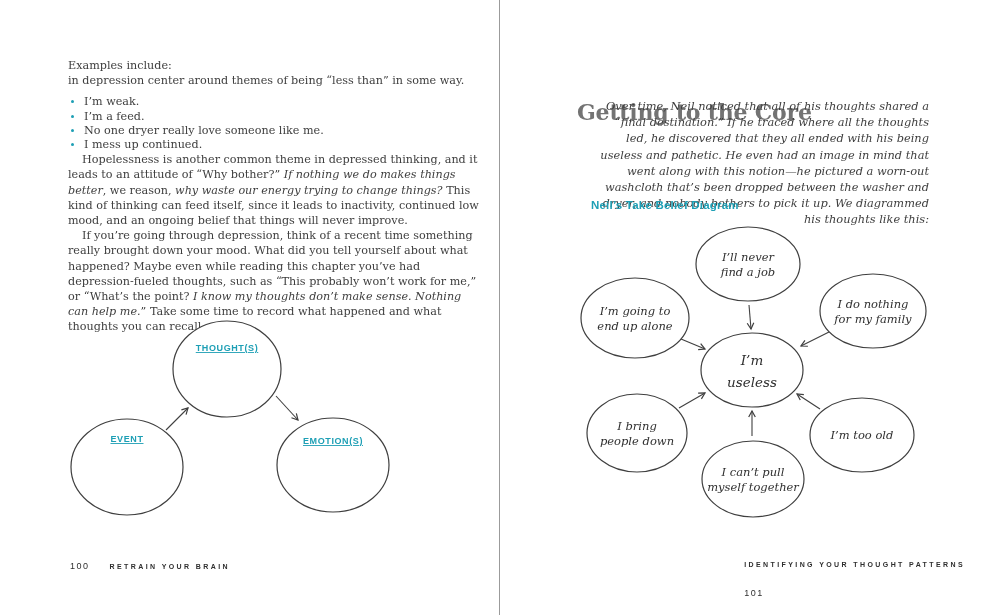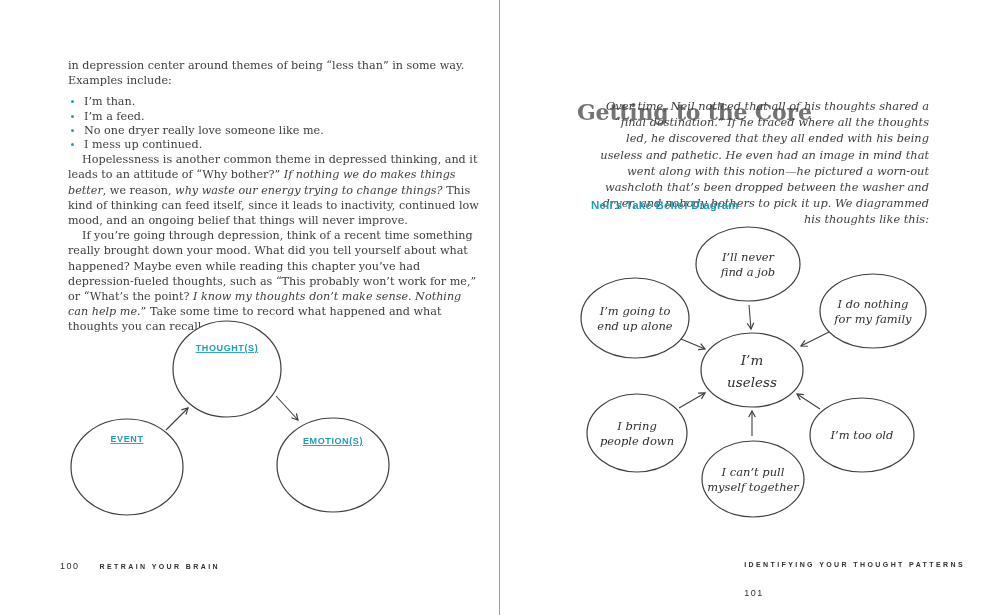--- a/index.html
+++ b/index.html
@@ -38,40 +38,40 @@
   .node-ellipse{fill:#fff;stroke:var(--line);stroke-width:1.2;}
   .arrow{stroke:var(--line);stroke-width:1.1;fill:none;}
   .node-label{font-family:"Liberation Sans",sans-serif;font-weight:700;font-size:9px;
     fill:var(--teal);letter-spacing:0.6px;text-decoration:underline;text-anchor:middle;}
   .hand{font-family:"DejaVu Serif",serif;font-style:italic;font-size:11.5px;fill:#303030;text-anchor:middle;}
   .hand-lg{font-family:"DejaVu Serif",serif;font-style:italic;font-size:13.5px;fill:#303030;text-anchor:middle;}
 
   
   .footer{position:absolute;top:561px;display:flex;align-items:baseline;gap:20px;
     font-family:"Liberation Sans",sans-serif;color:#2f2f2f;}
-  .footer-left{left:60px;}
+  .footer-left{left:70px;}
   .footer-right{right:35px;flex-direction:column;}
   .pagenum{font-size:9px;letter-spacing:1.5px;}
   .running{font-size:7px;letter-spacing:2.4px;font-weight:700;}
 </style>
 </head>
 <body>
 
 <div class="spread">
 
   <div class="divider"></div>
 
   <div>
 
     <div class="lp-text">
+      <p class="intro-line">Examples include:</p>
       <p class="intro-line">in depression center around themes of being “less than” in some way.</p>
-      <p class="intro-line">Examples include:</p>
 
       <ul class="bullets">
-        <li>I’m than.</li>
+        <li>I’m weak.</li>
         <li>I’m a feed.</li>
         <li>No one dryer really love someone like me.</li>
         <li>I mess up continued.</li>
       </ul>
 
       <p class="para"><span>Hopelessness is another common theme in depressed thinking, and it leads to an attitude of “Why bother?” </span><em>If nothing we do makes things better</em><span>, we reason, </span><em>why waste our energy trying to change things?</em><span> This kind of thinking can feed itself, since it leads to inactivity, continued low mood, and an ongoing belief that things will never improve.</span></p>
       <p class="para"><span>If you’re going through depression, think of a recent time something really brought down your mood. What did you tell yourself about what happened? Maybe even while reading this chapter you’ve had depression-fueled thoughts, such as “This probably won’t work for me,” or “What’s the point? </span><em>I know my thoughts don’t make sense. Nothing can help me.</em><span>” Take some time to record what happened and what thoughts you can recall.</span></p>
     </div>
 
     <svg class="lp-svg" width="380" height="240" viewBox="0 0 380 240">

